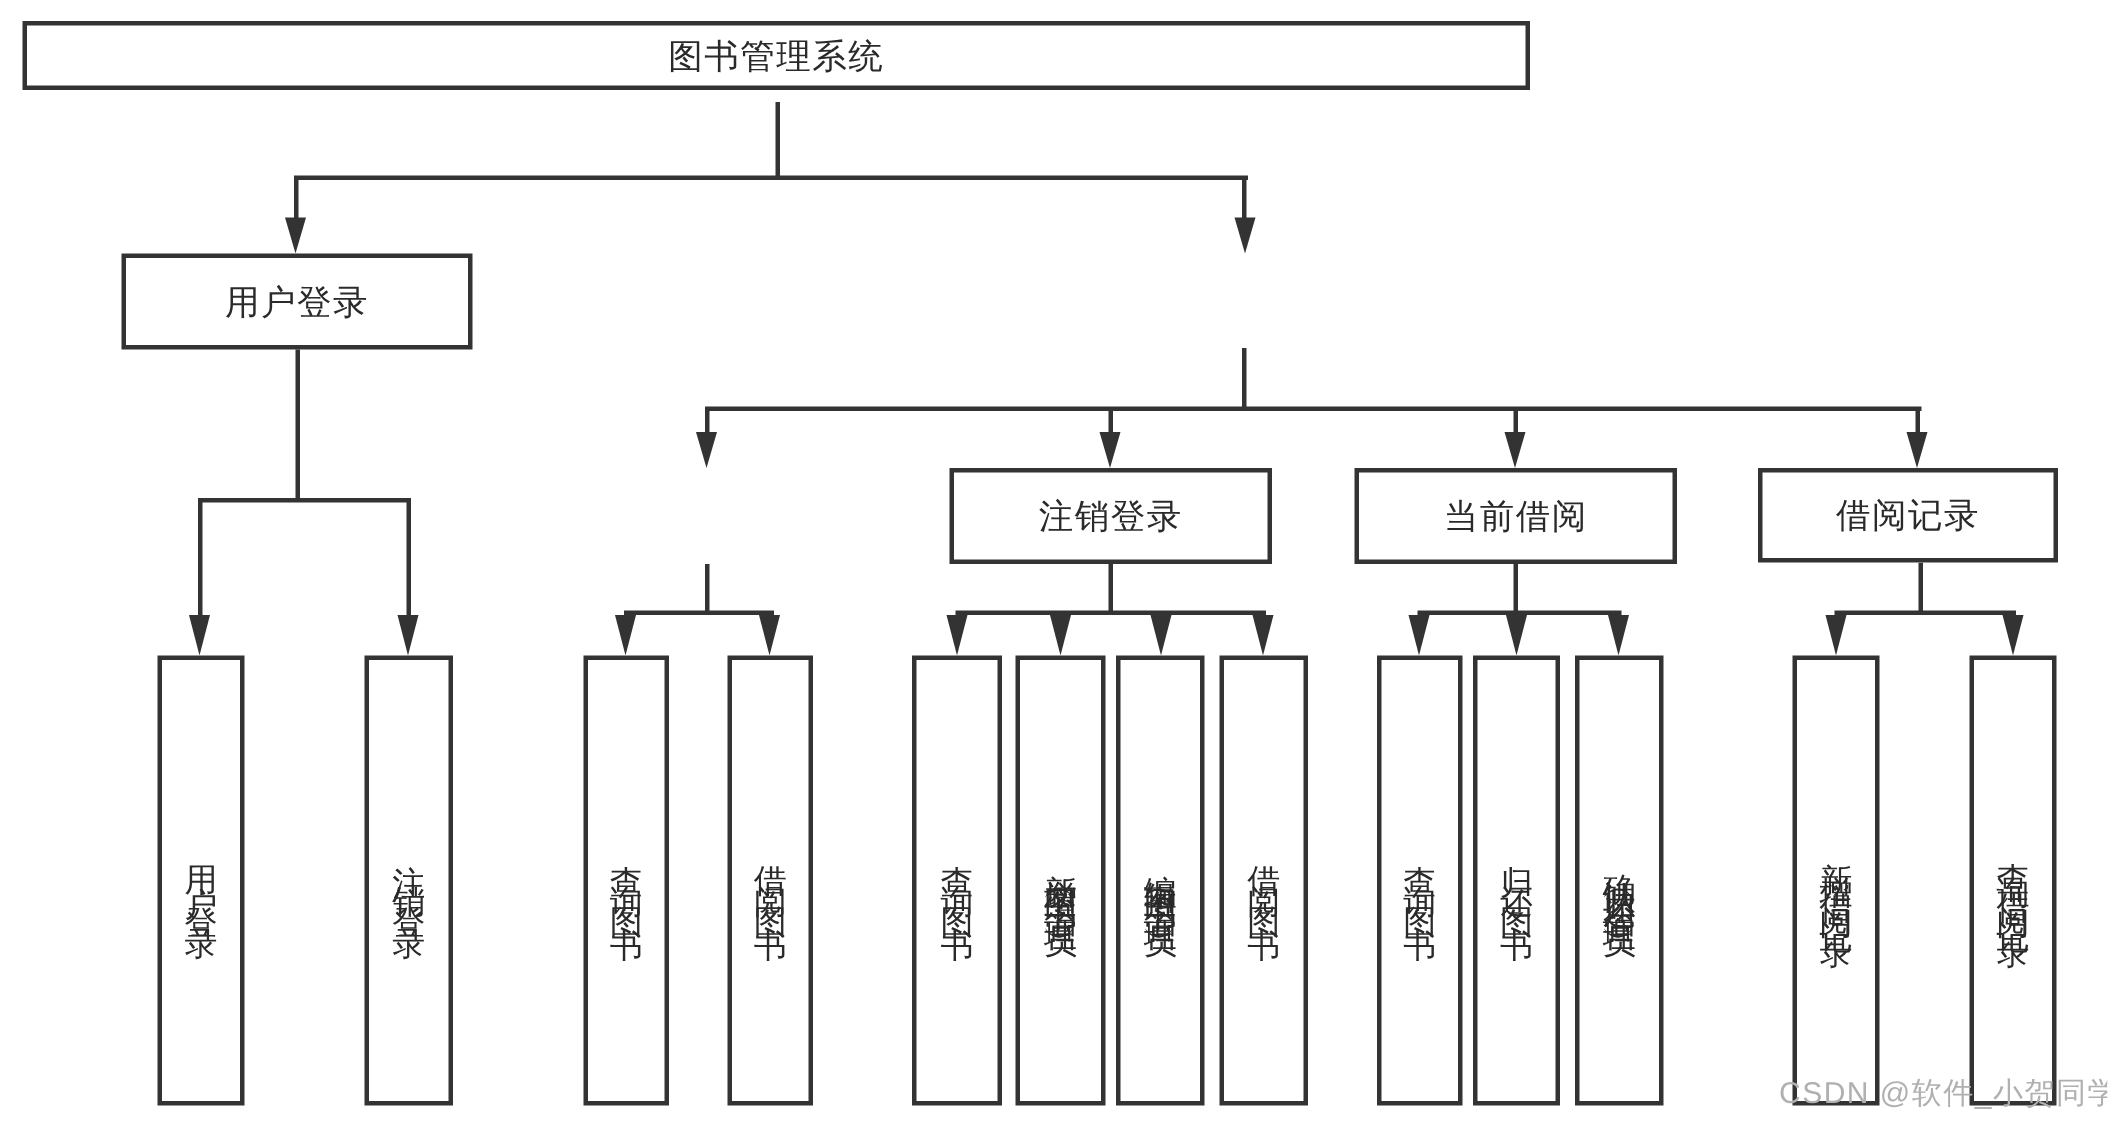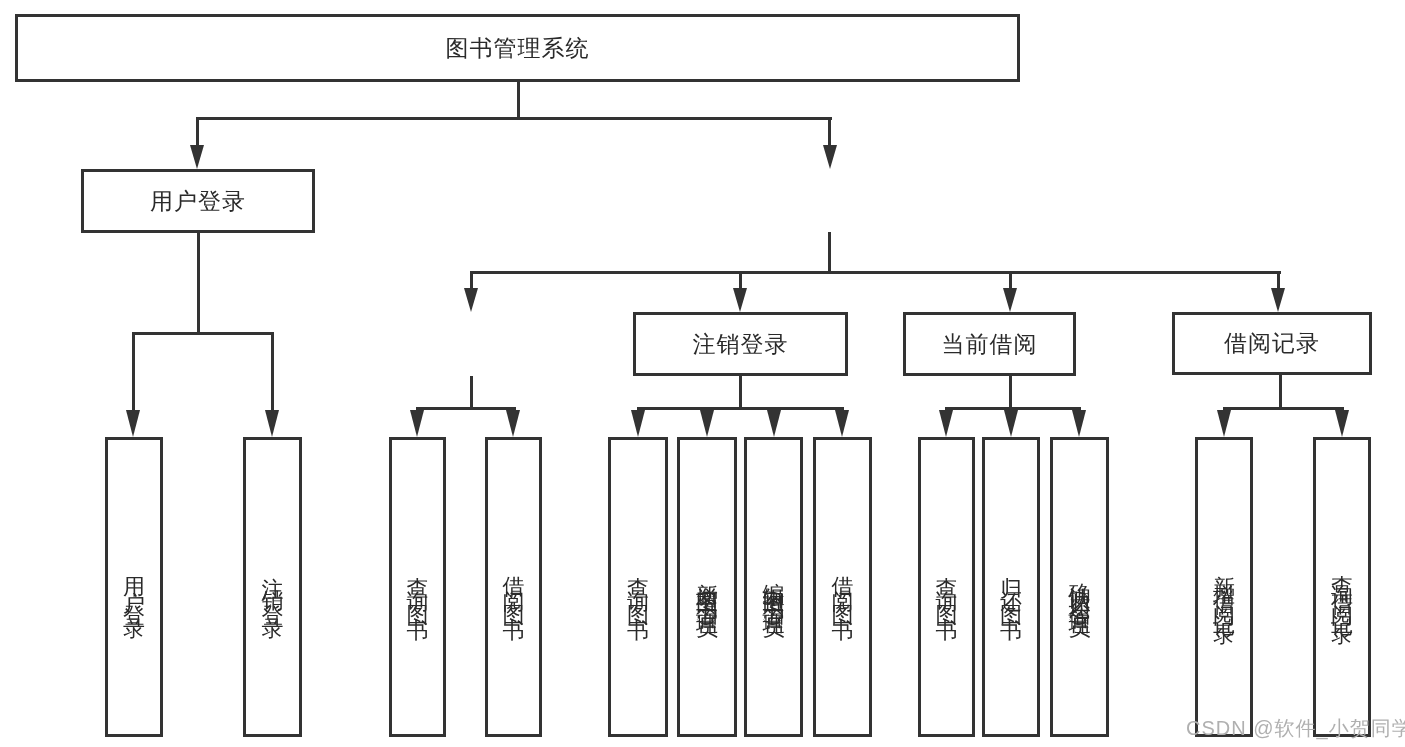--- a/index.html
+++ b/index.html
@@ -86,32 +86,32 @@
   <div class="hline" style="left:945px;top:407px;width:136px"></div>
   <div class="arrow long" style="left:939px;top:410px"></div>
   <div class="arrow long" style="left:1004px;top:410px"></div>
   <div class="arrow long" style="left:1072px;top:410px"></div>
 
   <div class="vline" style="left:1279px;top:375px;height:34px"></div>
   <div class="hline" style="left:1223px;top:407px;width:121px"></div>
   <div class="arrow long" style="left:1217px;top:410px"></div>
   <div class="arrow long" style="left:1335px;top:410px"></div>
 
-  <div class="box" style="left:15px;top:14px;width:1005px;height:68px">
+  <div class="box" style="left:15px;top:14px;width:1005px;height:46px">
     <span>图书管理系统</span>
   </div>
 
   <div class="box" style="left:81px;top:169px;width:234px;height:64px">
     <span>用户登录</span>
   </div>
 
   <div class="box" style="left:633px;top:312px;width:215px;height:64px">
     <span>注销登录</span>
   </div>
-  <div class="box" style="left:903px;top:312px;width:173px;height:64px">
+  <div class="box" style="left:903px;top:312px;width:215px;height:64px">
     <span>当前借阅</span>
   </div>
   <div class="box" style="left:1172px;top:312px;width:200px;height:63px">
     <span>借阅记录</span>
   </div>
 
   <div class="box vbox sp4" style="left:105px;top:437px;width:58px;height:300px">
     <span>用户登录</span>
   </div>
   <div class="box vbox sp4" style="left:243px;top:437px;width:59px;height:300px">

